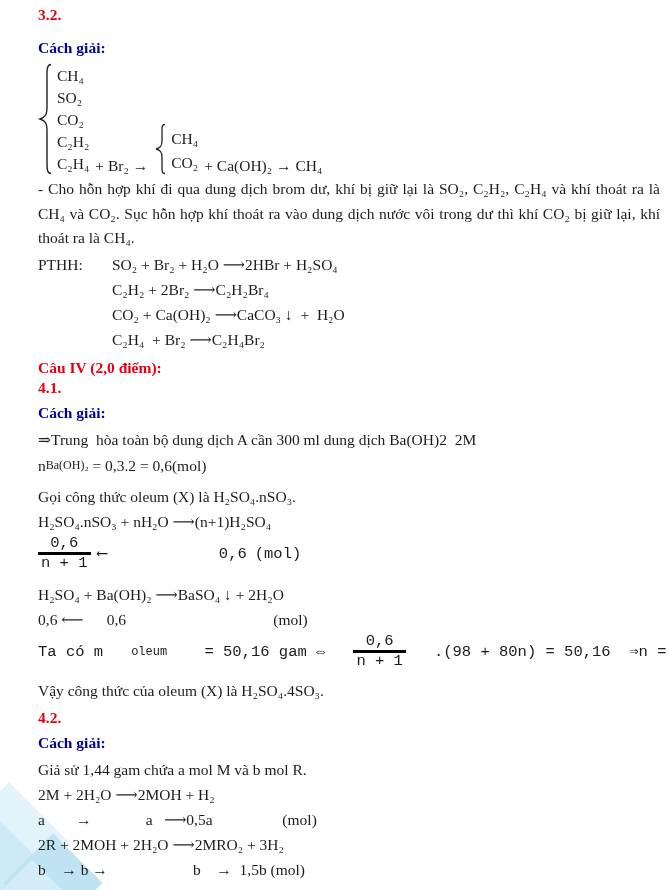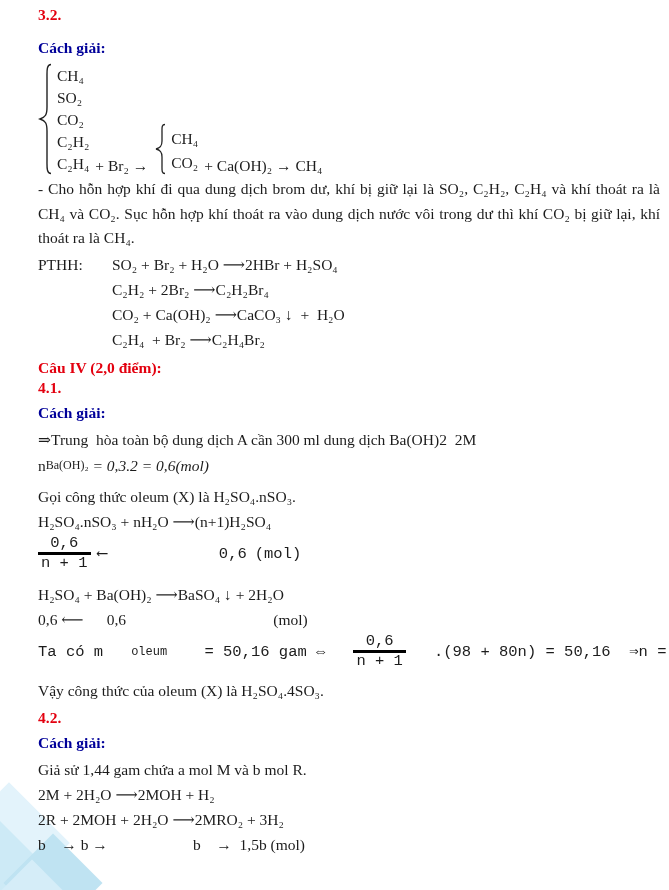--- a/index.html
+++ b/index.html
@@ -113,21 +113,21 @@
 
   <div class="h-red mb7" style="margin-top:6px;">Câu IV (2,0 điểm):</div>
   <div class="h-red mb5">4.1.</div>
   <div class="h-blue mb4">Cách giải:</div>
 
   <div class="line">⇒Trung  hòa toàn bộ dung dịch A cần 300 ml dung dịch Ba(OH)2  2M</div>
 
   <div class="nrow">
     <span>n</span>
       <span class="sub">Ba(OH)₂</span>
-      <span style="white-space:pre;font-style:italic;"> = 0,3.2 = 0,6(mol)</span>
+      <span style="white-space:pre;"> = 0,3.2 = 0,6(mol)</span>
   </div>
 
   <div class="line">Gọi công thức oleum (X) là H₂SO₄.nSO₃.</div>
   <div class="line">H₂SO₄.nSO₃ + nH₂O ⟶(n+1)H₂SO₄</div>
 
   <div class="fline frac-row">
     <span class="frac">
       <span class="num">0,6</span>
       <span class="den">n + 1</span>
     </span>
@@ -148,16 +148,17 @@
     <span>.(98 + 80n) = 50,16  ⇒n = 4.</span>
   </div>
 
   <div class="line">Vậy công thức của oleum (X) là H₂SO₄.4SO₃.</div>
 
   <div class="h-red mb5" style="margin-top:5px;">4.2.</div>
   <div class="h-blue mb4">Cách giải:</div>
 
   <div class="line">Giả sử 1,44 gam chứa a mol M và b mol R.</div>
   <div class="line">2M + 2H₂O ⟶2MOH + H₂</div>
+  <div class="line">a        →              a   ⟶0,5a                  (mol)</div>
   <div class="line">2R + 2MOH + 2H₂O ⟶2MRO₂ + 3H₂</div>
   <div class="line">b    → b →                      b    →  1,5b (mol)</div>
 
 </div>
 
 </body></html>

